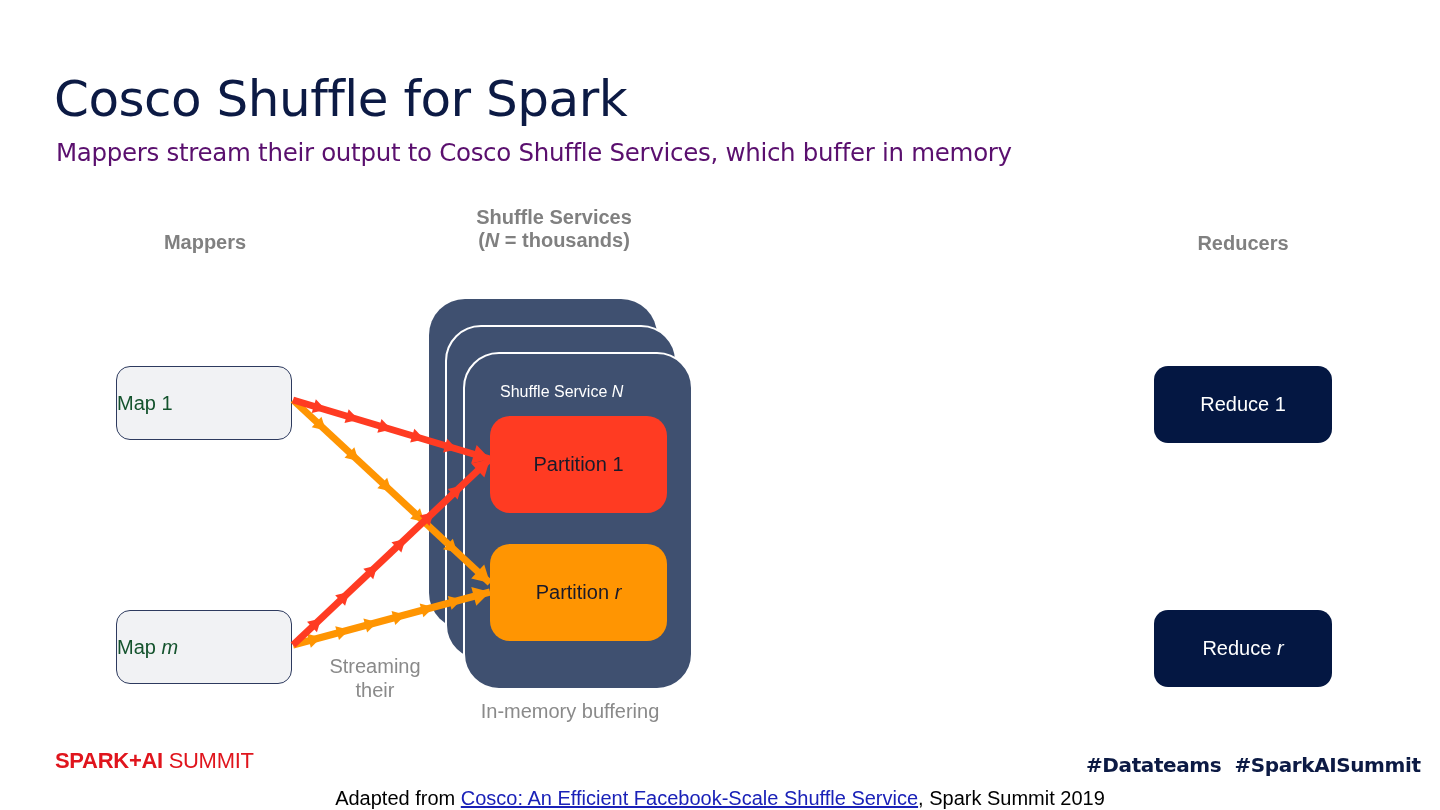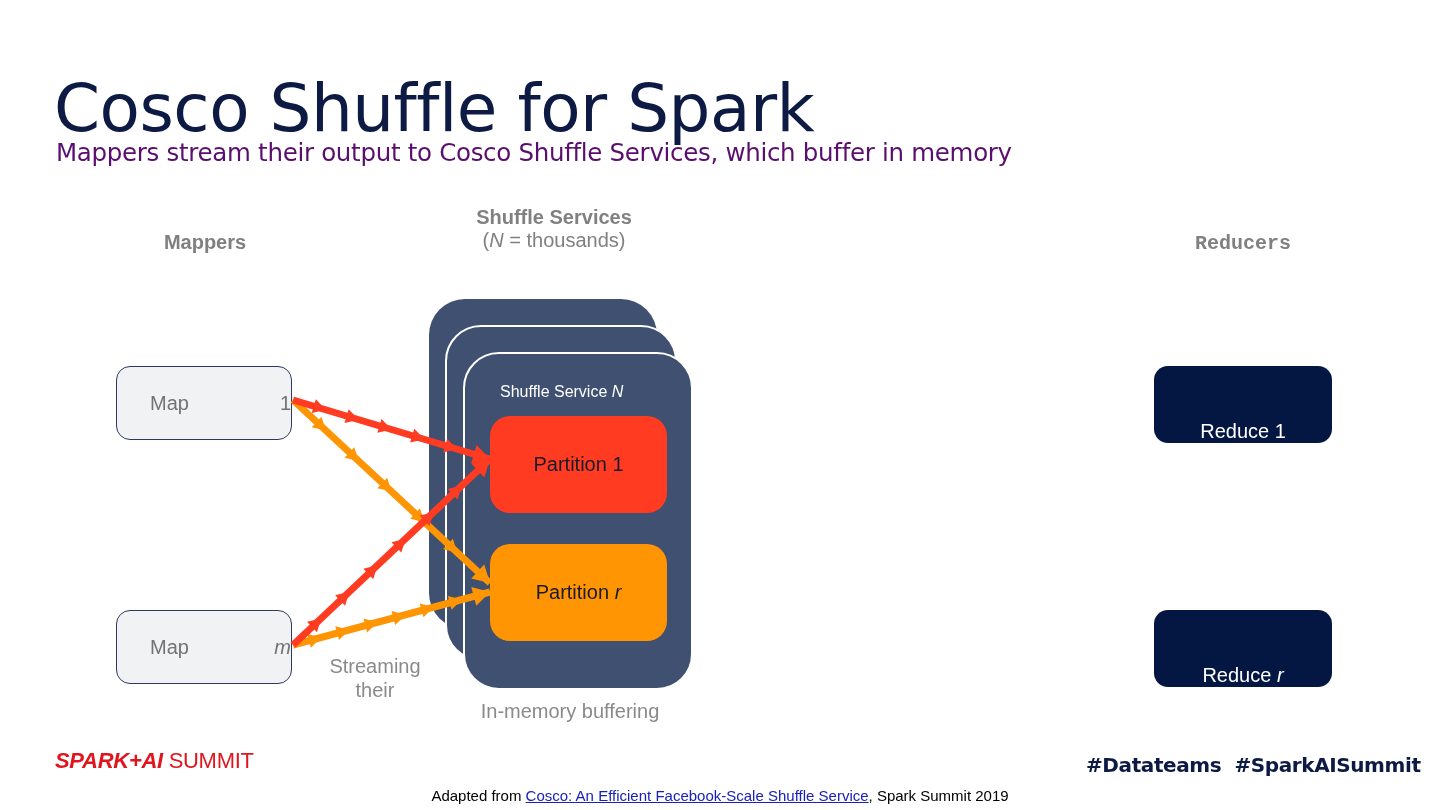--- a/index.html
+++ b/index.html
@@ -4,44 +4,44 @@
   <style>
     html, body { margin: 0; padding: 0; }
     body {
       width: 1440px; height: 810px; position: relative; overflow: hidden;
       background: #ffffff;
       font-family: "Liberation Sans", sans-serif;
     }
     .title {
       position: absolute; left: 54px; top: 70px;
       font-family: "DejaVu Sans", sans-serif;
-      font-size: 66px; color: #0c1a44; letter-spacing: -0.5px;
+      font-size: 50px; color: #0c1a44; letter-spacing: -0.5px;
       font-weight: normal;
     }
     .subtitle {
       position: absolute; left: 56px; top: 138px;
       font-family: "DejaVu Sans", sans-serif;
       font-size: 24.5px; color: #5a0f6e; letter-spacing: -0.3px;
     }
     .col-head {
       position: absolute; color: #808080; font-weight: bold; font-size: 20px;
       text-align: center;
     }
-    .col-sub { font-weight: normal; display: block; }
+    .col-sub { font-weight: bold; display: block; }
     .col-sub i { font-style: italic; }
     .map-box {
       position: absolute; width: 176px; height: 74px;
       background: #f1f2f4; border: 1.5px solid #2d3a5e; border-radius: 14px;
-      display: flex; align-items: center; justify-content: space-between;
-      font-size: 20px; color: #737373; box-sizing: border-box; padding-left: 33px;
+      display: flex; align-items: center; justify-content: flex-start;
+      font-size: 20px; color: #14532d; box-sizing: border-box;
     }
     .red-box {
       position: absolute; width: 178px; height: 77px;
       background: #041742; border-radius: 14px;
-      display: flex; align-items: flex-end; justify-content: center;
+      display: flex; align-items: center; justify-content: center;
       font-size: 20px; color: #ffffff;
     }
     .svc {
       position: absolute; background: #3f5070; border-radius: 36px;
       box-sizing: border-box;
     }
     .svc.back { left: 429px; top: 299px; width: 228px; height: 330px; }
     .svc.mid { left: 445px; top: 325px; width: 232px; height: 336px; border: 2px solid #ffffff; }
     .svc.front { left: 463px; top: 352px; width: 230px; height: 338px; border: 2px solid #ffffff; }
     .svc-label {
@@ -55,44 +55,44 @@
     .part.p1 { top: 416px; background: #ff3b22; }
     .part.pr { top: 544px; background: #ff9502; }
     .caption {
       position: absolute; color: #8a8a8a; font-size: 20px; text-align: center;
     }
     svg.arrows { position: absolute; left: 0; top: 0; }
     .logo {
       position: absolute; left: 55px; top: 748px; font-size: 22px; color: #e0151d;
       letter-spacing: -0.3px;
     }
-    .logo b { font-weight: 900; font-style: italic; }
+    .logo b { font-weight: 900; }
     .logo span.thin { font-weight: normal; }
     .hashtags {
       position: absolute; left: 1086px; top: 753px; font-size: 20px; font-weight: bold;
       color: #0c1a44; font-family: "DejaVu Sans", sans-serif; letter-spacing: -0.4px; text-align: center;
     }
     .footer {
       position: absolute; left: 0; width: 1440px; top: 787px; text-align: center;
-      font-size: 15px; color: #000;
+      font-size: 20px; color: #000;
     }
     .footer a { color: #1a21b8; text-decoration: underline; }
   </style>
 </head>
 <body>
 
 <div class="title">Cosco Shuffle for Spark</div>
 <div class="subtitle">Mappers stream their output to Cosco Shuffle Services, which buffer in memory</div>
 
 <div class="col-head" style="left:130px; top:231px; width:150px;">Mappers</div>
 <div class="col-head" style="left:444px; top:206px; width:220px;">
   <span>Shuffle Services</span>
   <span class="col-sub"><span>(</span><i>N</i><span> = thousands)</span></span>
 </div>
-<div class="col-head" style="left:1168px; top:232px; width:150px;font-family:Liberation Mono, monospace;">Reducers</div>
+<div class="col-head" style="left:1168px; top:232px; width:150px;">Reducers</div>
 
 <div class="svc back"></div>
 <div class="svc mid"></div>
 <div class="svc front"></div>
 <div class="svc-label"><span>Shuffle Service </span><i>N</i></div>
 
 <div class="part p1"><span>Partition </span>&nbsp;<span>1</span></div>
 <div class="part pr"><span>Partition </span>&nbsp;<i>r</i></div>
 
 <div class="map-box" style="left:116px; top:366px;"><span>Map </span>&nbsp;<span>1</span></div>

